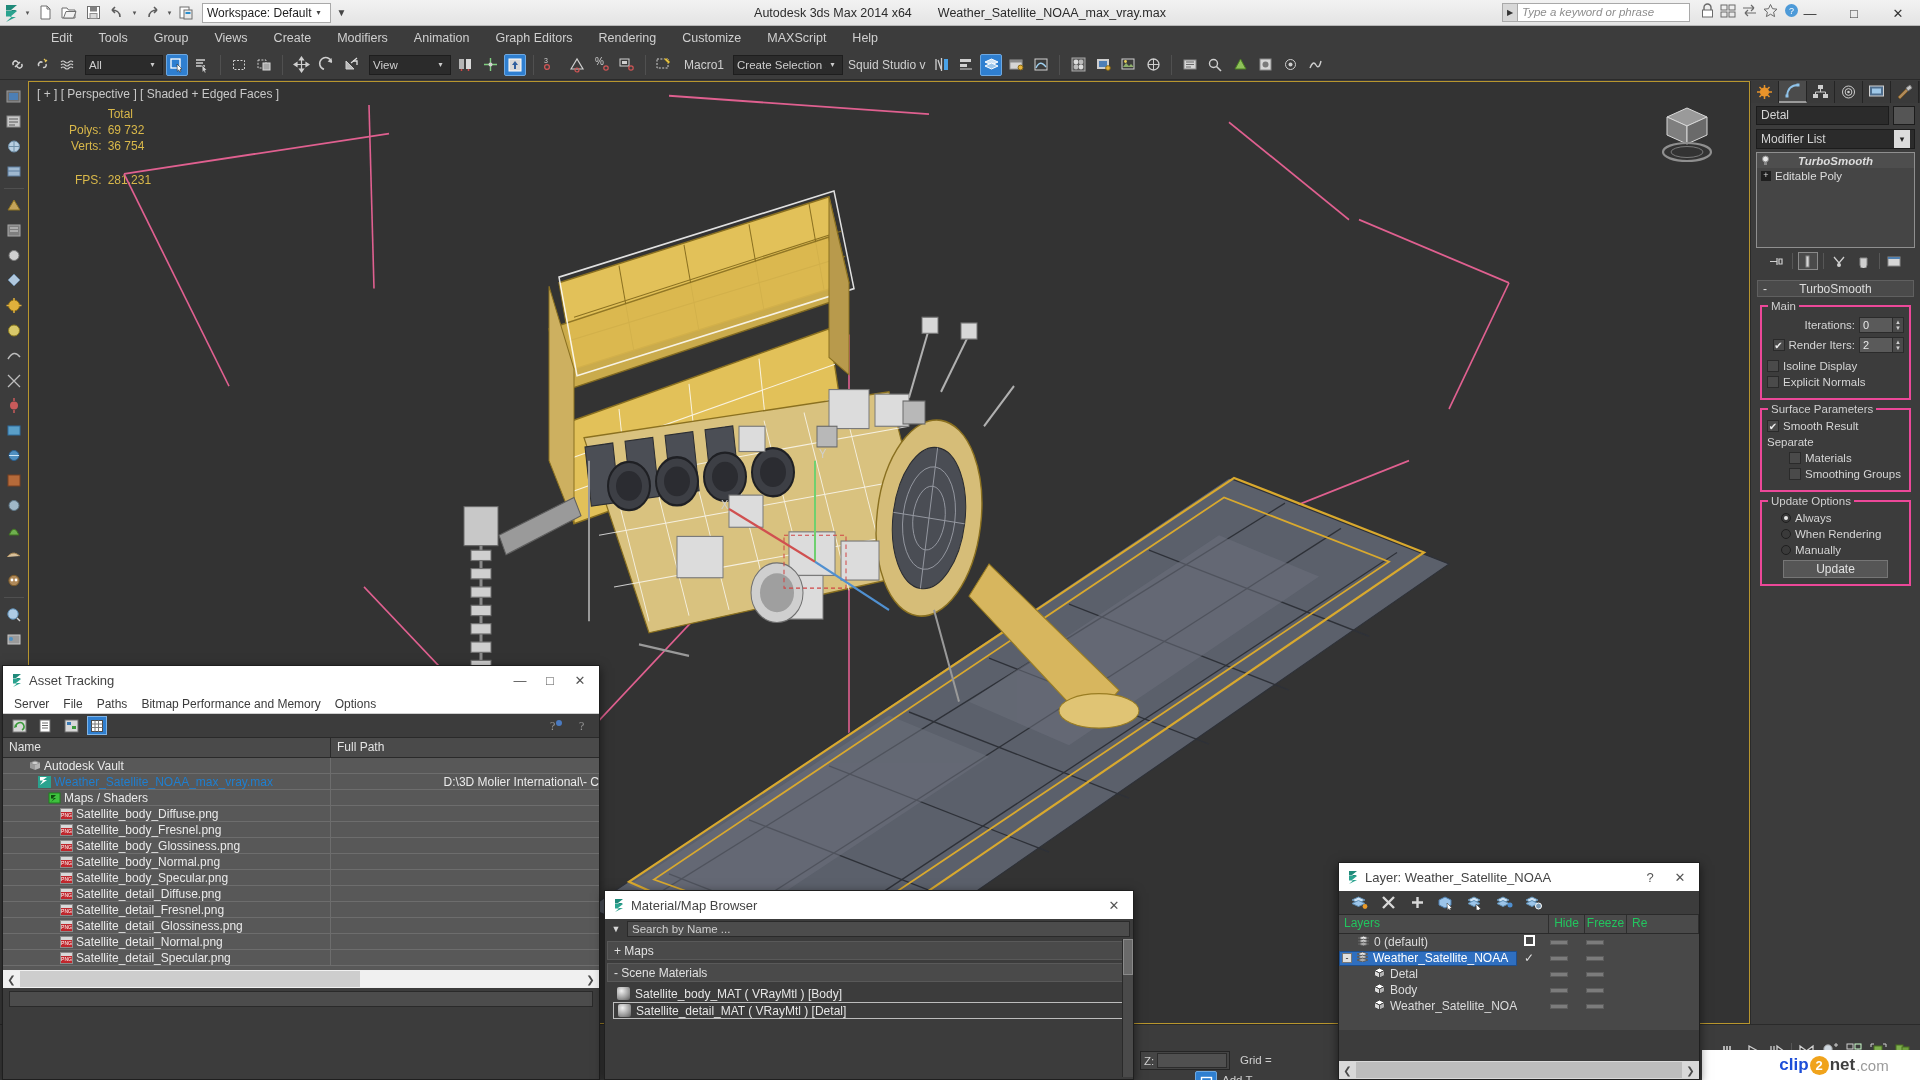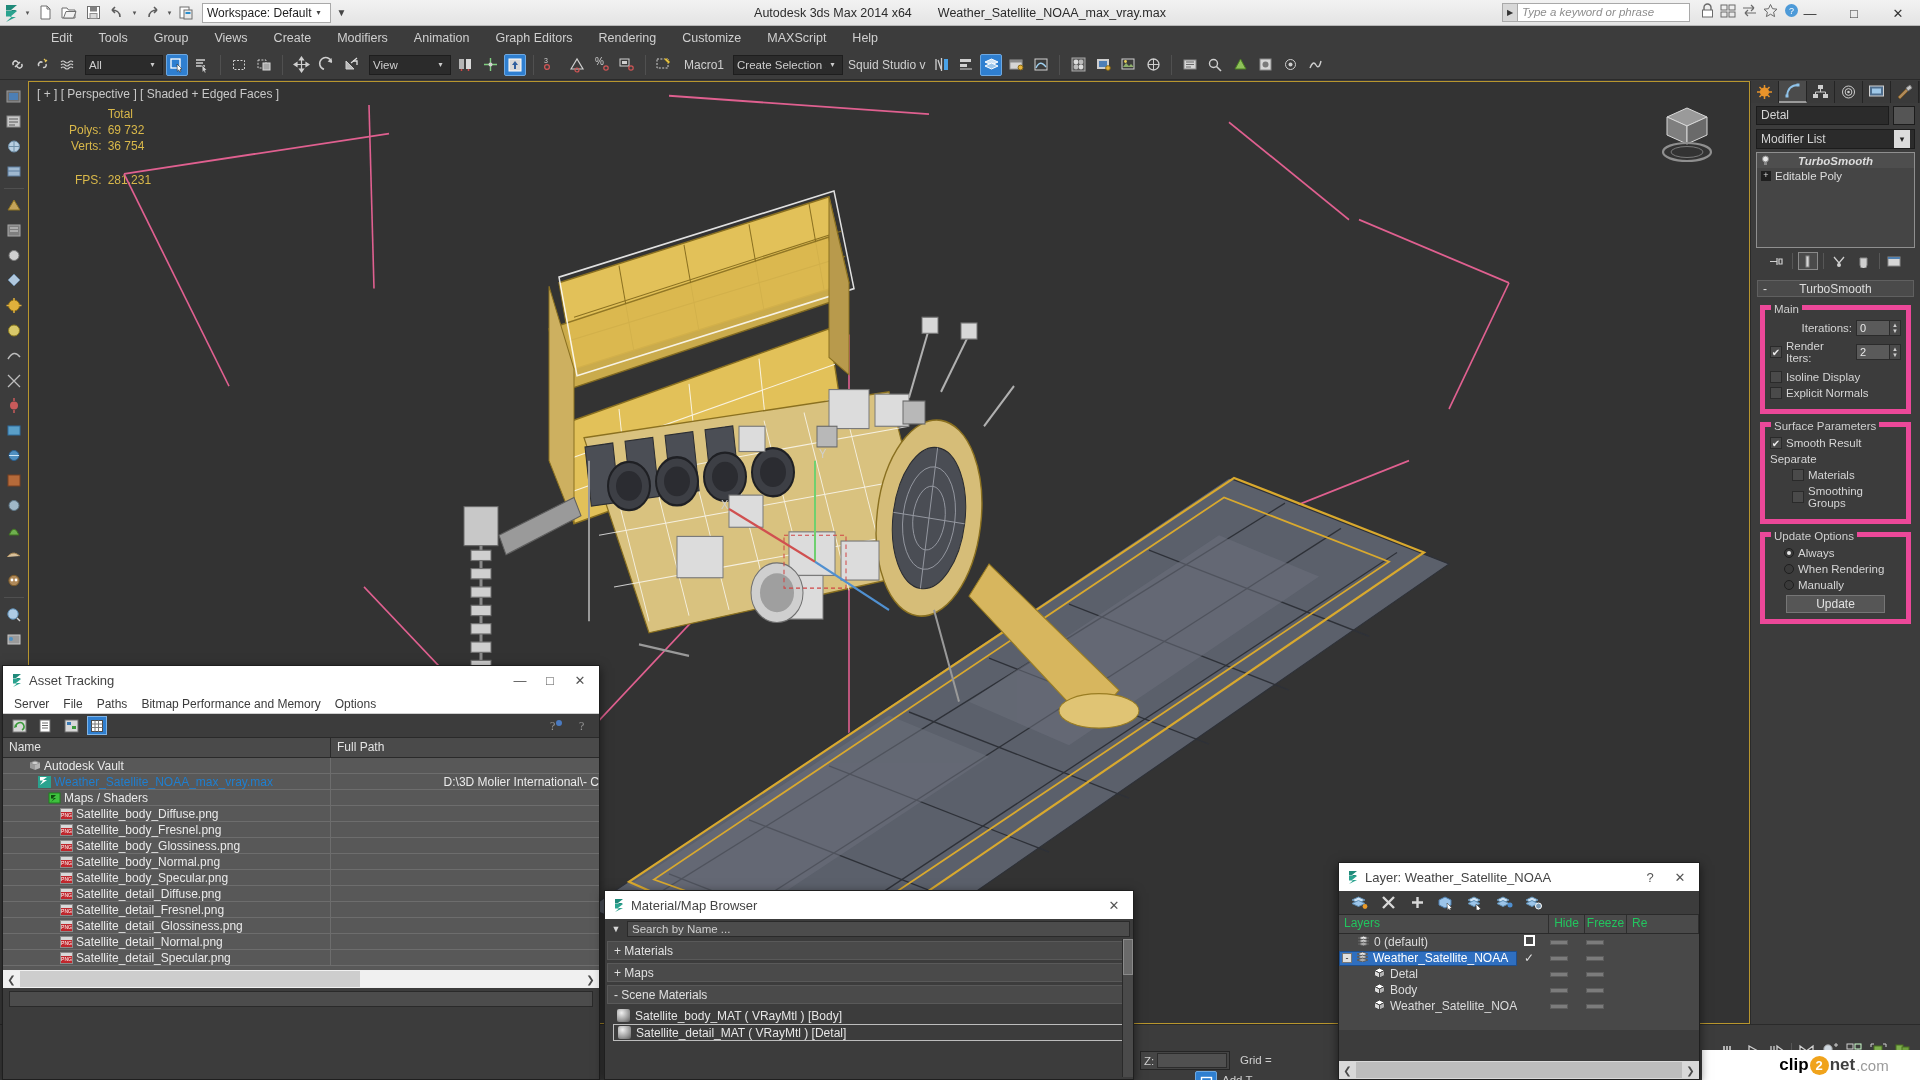--- a/index.html
+++ b/index.html
@@ -90,21 +90,21 @@
   .cp-stackbtns { display:flex; align-items:center; justify-content:center; gap:5px;
                   padding:4px 0; }
   .sbtn { width:20px; height:18px; display:flex; align-items:center; justify-content:center;
           border:1px solid transparent; }
   .sbtn.bx { border:1px solid #8a8a8a; background:#4a4a4a; }
   .vline { width:1px; height:16px; background:#2b2b2b; border-right:1px solid #575757; }
   .rollout { margin:6px 6px 0; }
   .roll-hdr { height:17px; background:#4a4a4a; border:1px solid #606060; display:flex;
               align-items:center; justify-content:center; font-size:12px; color:#ddd; position:relative; }
   .roll-hdr .mn { position:absolute; left:5px; }
-  .group { border:5px solid #ec4899; margin:8px 3px 0; padding:10px 5px 6px; position:relative; }
+  .group { border:2px solid #ec4899; margin:8px 3px 0; padding:10px 5px 6px; position:relative; }
   .group > .gt { position:absolute; top:-7px; left:6px; background:#3c3c3c; padding:0 3px;
                  font-size:11.5px; color:#cfcfcf; }
   .frow { display:flex; align-items:center; gap:4px; margin-bottom:4px; font-size:11.5px; }
   .frow.r { justify-content:flex-end; }
   .spin { display:flex; align-items:center; }
   .spin input { width:34px; height:16px; background:#5a5a5a; border:1px solid #2b2b2b; color:#e8e8e8;
                 font-size:11px; padding:0 3px; font-family:"Liberation Sans",sans-serif; }
   .spin .arrows { width:11px; height:16px; background:#4a4a4a; border:1px solid #2b2b2b; border-left:none;
                   display:flex; flex-direction:column; align-items:center; justify-content:center; }
   .spin .arrows i { font-style:normal; font-size:6px; line-height:6px; color:#d0d0d0; }
@@ -203,21 +203,21 @@
   .lay-row.sel .nm { background:#2f6fc0; border:1px solid #1e4e8c; color:#fff; }
   .lay-row .nm { width:178px; display:flex; align-items:center; gap:4px; overflow:hidden;
                  white-space:nowrap; height:15px; }
   .lay-row .ck { width:24px; text-align:center; }
   .lay-row .cell { width:36px; display:flex; align-items:center; justify-content:center; }
   .dash { width:18px; height:5px; background:#7c7c7c; border:1px solid #5e5e5e; }
 
   .clip2net { position:absolute; right:0; bottom:0; width:218px; height:30px; background:#fff;
               display:flex; align-items:center; justify-content:center; gap:1px; font-size:17px;
               font-weight:bold; }
-  .c2n-clip { color:#000000;margin-left:46px; } .c2n-net { color:#404040; } .c2n-com { color:#9a9a9a; font-weight:normal; font-size:15px; }
+  .c2n-clip { color:#1d4ed8;margin-left:46px; } .c2n-net { color:#404040; } .c2n-com { color:#9a9a9a; font-weight:normal; font-size:15px; }
   .c2n-2 { width:19px; height:19px; border-radius:50%; background:#f0a31c; color:#fff; font-size:13px;
            display:flex; align-items:center; justify-content:center; }
 </style>
 </head>
 <body>
 
 <div class="app">
 
   <div class="titlebar">
     <div class="maxlogo">
@@ -1385,21 +1385,20 @@
       <span>Material/Map Browser</span>
       <span class="win-ctrls">
         <span class="c x">✕</span>
       </span>
     </div>
     <div class="mmb-search">
       <span class="caret">▼</span>
       <span class="f">Search by Name ...</span>
     </div>
     <div class="mmb-body">
-      <div class="mmb-grp">+ Materials</div>
       <div class="mmb-grp">+ Maps</div>
       <div class="mmb-grp">-  Scene Materials</div>
       <div class="mmb-item">
         <span class="sphere-ico"></span>
         <span>Satellite_body_MAT  ( VRayMtl )  [Body]</span>
       </div>
       <div class="mmb-item sel">
         <span class="sphere-ico"></span>
         <span>Satellite_detail_MAT  ( VRayMtl )  [Detal]</span>
       </div>

